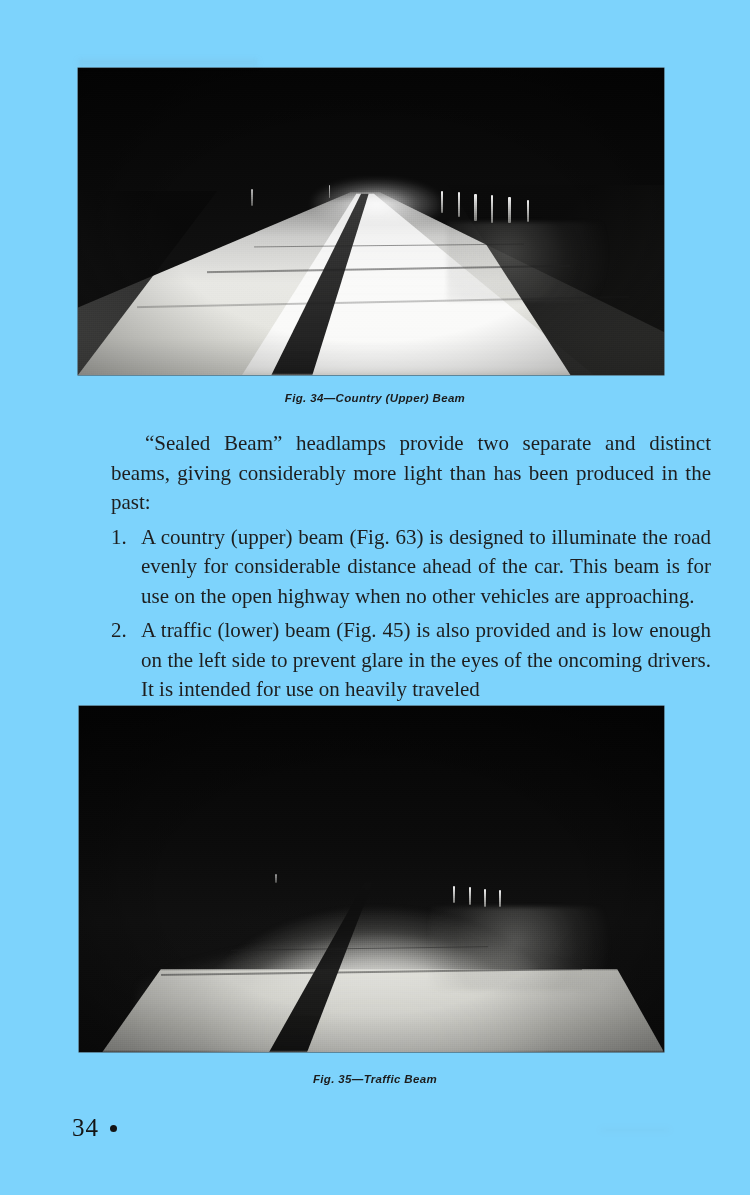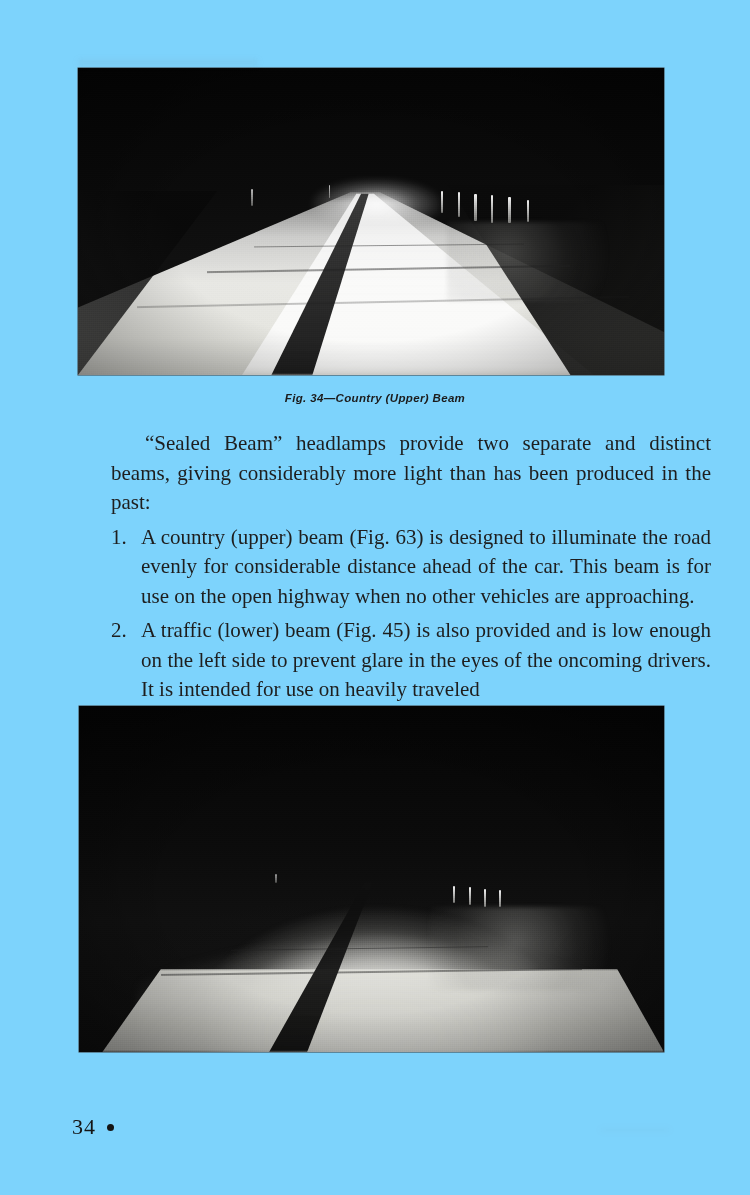--- a/index.html
+++ b/index.html
@@ -248,21 +248,21 @@
     width: 26px;
     text-align: left;
   }
   ol.beam-list li .txt { display: block; }
 
   
   .folio {
     position: absolute;
     left: 72px;
     top: 1114px;
-    font-size: 22px;
+    font-size: 25px;
     letter-spacing: 1px;
     color: #141414;
     display: flex;
     align-items: center;
     gap: 11px;
     text-align: right;
   }
   .folio-dot {
     display: inline-block;
     width: 7px;
@@ -342,20 +342,21 @@
     <div class="post" style="left:64.0%; top:52.0%; width:2.0px; height:17px;"></div>
     <div class="post" style="left:66.6%; top:52.4%; width:2.2px; height:18px;"></div>
     <div class="post" style="left:69.2%; top:52.8%; width:2.2px; height:18px;"></div>
     <div class="post" style="left:71.8%; top:53.2%; width:2.0px; height:17px;"></div>
     <div class="post" style="left:33.5%; top:48.5%; width:1.6px; height:9px; opacity:.6;"></div>
 
     <div class="grain"></div>
     <div class="vignette"></div>
   </div>
 
+  <div class="caption caption-35">Fig. 35—Traffic Beam</div>
 
   <div class="folio">
     <span>34</span>
     <span class="folio-dot"></span>
   </div>
 
   <div class="smudge" style="left:78px; top:60px; width:180px; height:5px;"></div>
   <div class="smudge" style="left:600px; top:1128px; width:70px; height:4px; opacity:.5;"></div>
 </div>
 

